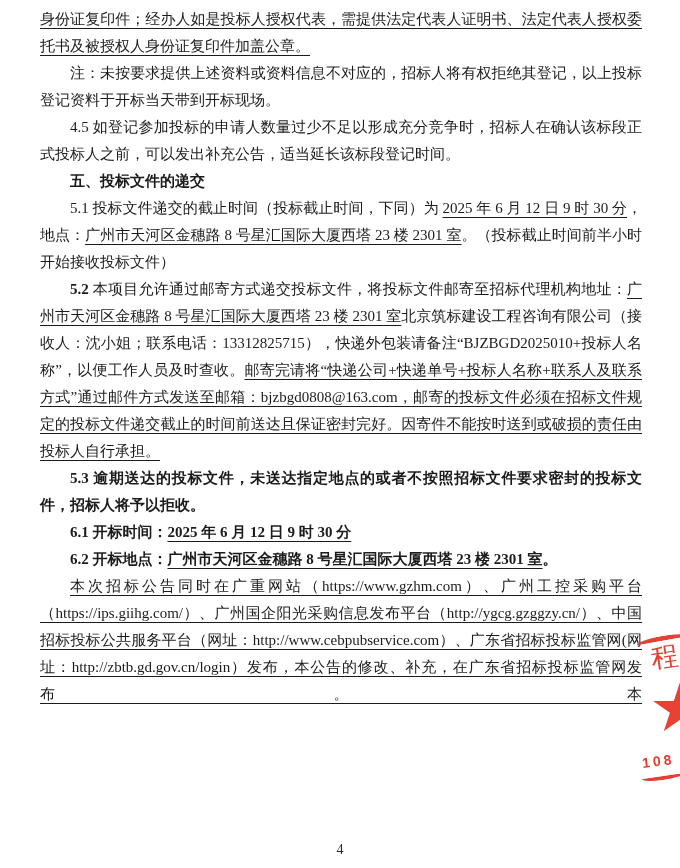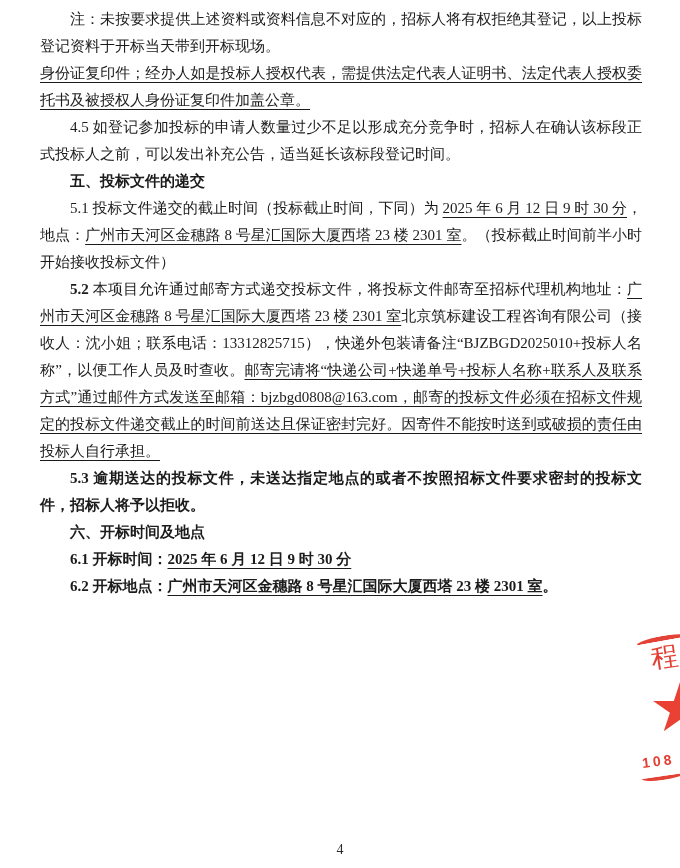--- a/index.html
+++ b/index.html
@@ -82,42 +82,42 @@
     transform: rotate(-8deg);
     opacity: 0.92;
   }
 </style>
 </head>
 <body>
 
 <div class="page">
   <div class="content">
 
+    <p class="para"><span class="u">身份证复印件；经办人如是投标人授权代表，需提供法定代表人证明书、法定代表人授权委托书及被授权人身份证复印件加盖公章。</span></p>
+
     <p class="para indent"><span>注：未按要求提供上述资料或资料信息不对应的，招标人将有权拒绝其登记，以上投标登记资料于开标当天带到开标现场。</span></p>
-
-    <p class="para"><span class="u">身份证复印件；经办人如是投标人授权代表，需提供法定代表人证明书、法定代表人授权委托书及被授权人身份证复印件加盖公章。</span></p>
 
     <p class="para indent"><span>4.5 如登记参加投标的申请人数量过少不足以形成充分竞争时，招标人在确认该标段正式投标人之前，可以发出补充公告，适当延长该标段登记时间。</span></p>
 
 
     <p class="para indent hd mt-sm">五、投标文件的递交</p>
 
     <p class="para indent mt-xs"><span>5.1 投标文件递交的截止时间（投标截止时间，下同）为 </span><span class="u">2025 年 6 月 12 日 9 时 30 分</span><span>，地点：</span><span class="u">广州市天河区金穗路 8 号星汇国际大厦西塔 23 楼 2301 室</span><span>。（投标截止时间前半小时开始接收投标文件）</span></p>
 
     <p class="para indent mt-md"><span class="b">5.2</span><span> 本项目允许通过邮寄方式递交投标文件，将投标文件邮寄至招标代理机构地址：</span><span class="u">广州市天河区金穗路 8 号星汇国际大厦西塔 23 楼 2301 室</span><span>北京筑标建设工程咨询有限公司（接收人：沈小姐；联系电话：13312825715），快递外包装请备注“BJZBGD2025010+投标人名称”，以便工作人员及时查收。</span><span class="u">邮寄完请将“快递公司+快递单号+投标人名称+联系人及联系方式”通过邮件方式发送至邮箱：bjzbgd0808@163.com，邮寄的投标文件必须在招标文件规定的投标文件递交截止的时间前送达且保证密封完好。因寄件不能按时送到或破损的责任由投标人自行承担。</span></p>
 
     <p class="para indent b mt-lg"><span>5.3 逾期送达的投标文件，未送达指定地点的或者不按照招标文件要求密封的投标文件，招标人将予以拒收。</span></p>
 
-    <p class="para indent hd mt-xs">六、开标时间及地点</p>
 
     <p class="para indent b"><span>6.1 开标时间：</span><span class="u">2025 年 6 月 12 日 9 时 30 分</span></p>
 
     <p class="para indent b"><span>6.2 开标地点：</span><span class="u">广州市天河区金穗路 8 号星汇国际大厦西塔 23 楼 2301 室</span><span>。</span></p>
 
 
+    <p class="para indent mt-xs just-all"><span class="u">本次招标公告同时在广重网站（https://www.gzhm.com）、广州工控采购平台（https://ips.giihg.com/）、广州国企阳光采购信息发布平台（http://ygcg.gzggzy.cn/）、中国招标投标公共服务平台（网址：http://www.cebpubservice.com）、广东省招标投标监管网(网址：http://zbtb.gd.gov.cn/login）发布，本公告的修改、补充，在广东省招标投标监管网发布。本</span></p>
 
   </div>
 
   <div class="seal seal-arc-top"></div>
   <div class="seal seal-char">程</div>
   <div class="seal seal-star"></div>
   <div class="seal seal-digits">108</div>
   <div class="seal seal-arc-bottom"></div>
 
   <div class="page-number">4</div>

